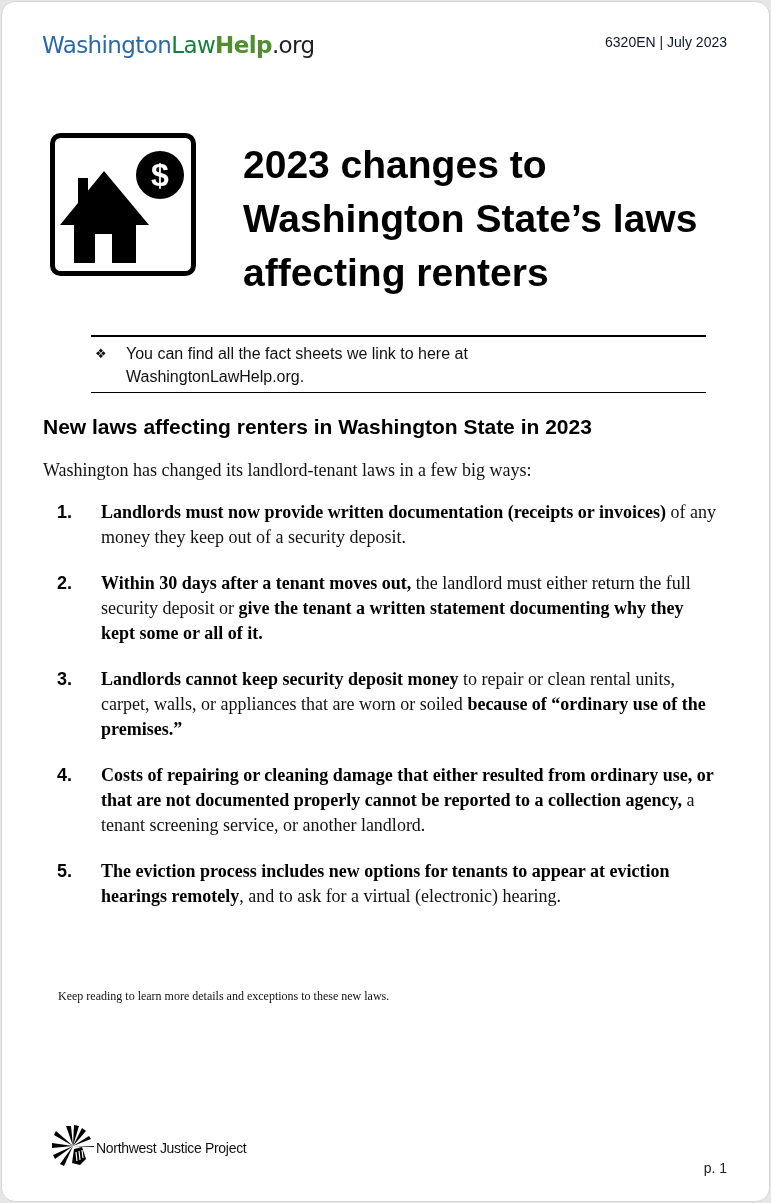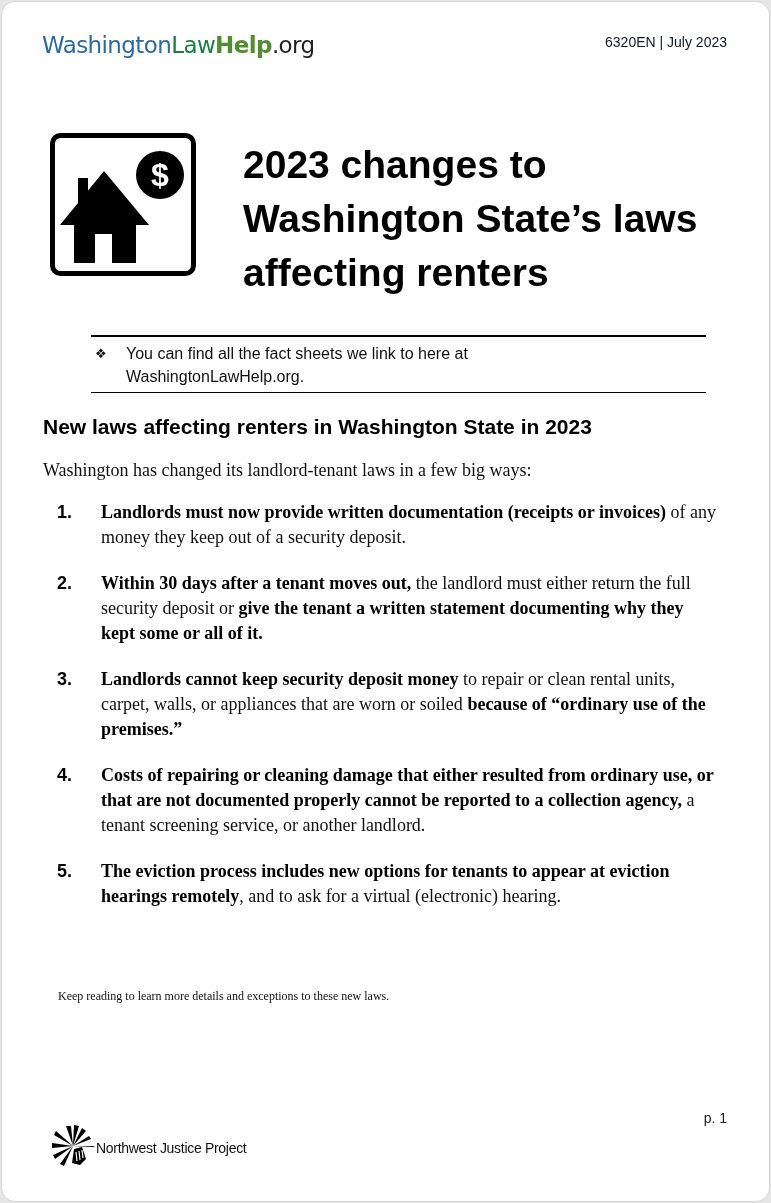--- a/index.html
+++ b/index.html
@@ -154,21 +154,21 @@
     .footer-logo-text {
       font-family: Liberation Sans, sans-serif;
       font-size: 14px;
       letter-spacing: -0.3px;
       color: #111;
       margin-left: 2px;
     }
     .page-num {
       position: absolute;
       right: 42px;
-      top: 1108px;
+      top: 1158px;
       font-family: "Liberation Sans", sans-serif;
       font-size: 14px;
       color: #222;
     }
   </style>
 </head>
 <body>
 
 <div class="page">
 

